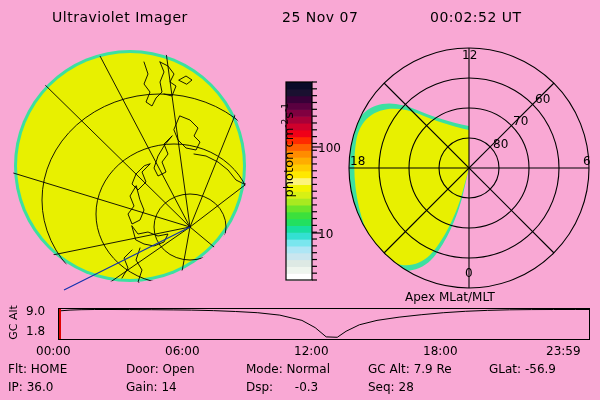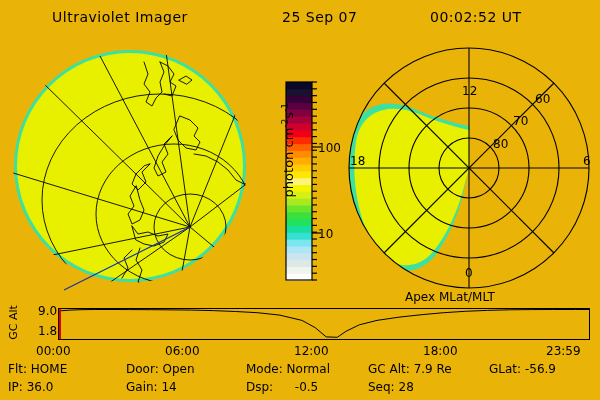--- a/index.html
+++ b/index.html
@@ -12,21 +12,21 @@
     width: 600px;
     height: 400px;
     overflow: hidden;
     font-family: "DejaVu Sans", sans-serif;
     color: #000000;
   }
   #app {
     position: relative;
     width: 600px;
     height: 400px;
-    background: #eab308;
+    background: #f9a8d4;
   }
   .abs { position: absolute; }
 
   
   #header {
     left: 0; top: 0; width: 600px; height: 36px;
   }
   #header .h-item {
     position: absolute;
     top: 9px;
@@ -88,21 +88,20 @@
     font-size: 11px;
     text-align: center;
     transform: rotate(-90deg);
     white-space: nowrap;
   }
   .strip-ytick {
     position: absolute;
     left: 26px;
     font-size: 12px;
     white-space: nowrap;
-    margin-left: 12px;
   }
   #strip-box {
     position: absolute;
     left: 58px;
     top: 4px;
     width: 532px;
     height: 32px;
     border: 1px solid #000000;
     box-sizing: border-box;
     overflow: hidden;
@@ -130,21 +129,21 @@
     white-space: nowrap;
   }
 </style>
 </head>
 <body>
 
 <div id="app">
 
   <div id="header" class="abs">
     <div class="h-item" id="hdr-title">Ultraviolet Imager</div>
-    <div class="h-item" id="hdr-date">25 Sep 07</div>
+    <div class="h-item" id="hdr-date">25 Nov 07</div>
     <div class="h-item" id="hdr-time">00:02:52 UT</div>
   </div>
 
   <div id="geo-panel" class="abs">
     <svg id="geo-svg" width="262" height="250" viewBox="0 0 262 250">
       <defs>
         <clipPath id="globeClip">
           <circle cx="126" cy="122" r="117"></circle>
         </clipPath>
         <clipPath id="fillClip">
@@ -309,21 +308,21 @@
       </g>
 
       <g stroke="#000000" stroke-width="1.1">
         <line x1="124" y1="4" x2="124" y2="244"></line>
         <line x1="4" y1="124" x2="244" y2="124"></line>
         <line x1="39" y1="39" x2="209" y2="209"></line>
         <line x1="209" y1="39" x2="39" y2="209"></line>
       </g>
     </svg>
 
-    <div class="dial-label" style="left:117px; top:4px;margin-top:36px;">12</div>
+    <div class="dial-label" style="left:117px; top:4px;">12</div>
     <div class="dial-label" style="left:5px; top:110px;">18</div>
     <div class="dial-label" style="left:238px; top:110px;">6</div>
     <div class="dial-label" style="left:120px; top:222px;">0</div>
 
     <div class="dial-label" style="left:190px; top:48px;">60</div>
     <div class="dial-label" style="left:168px; top:70px;">70</div>
     <div class="dial-label" style="left:148px; top:93px;">80</div>
   </div>
 
   <div class="panel-caption" id="mlt-caption">Apex MLat/MLT</div>
@@ -374,21 +373,21 @@
       <span>IP:</span>
       <span>36.0</span>
     </div>
     <div class="status-cell" style="left:126px; top:20px;">
       <span>Gain:</span>
       <span>14</span>
     </div>
     <div class="status-cell" style="left:246px; top:20px;">
       <span>Dsp:</span>
       <span style="display:inline-block;width:14px;"></span>
-      <span>-0.5</span>
+      <span>-0.3</span>
     </div>
     <div class="status-cell" style="left:368px; top:20px;">
       <span>Seq:</span>
       <span>28</span>
     </div>
   </div>
 
 </div>
 
 </body></html>

